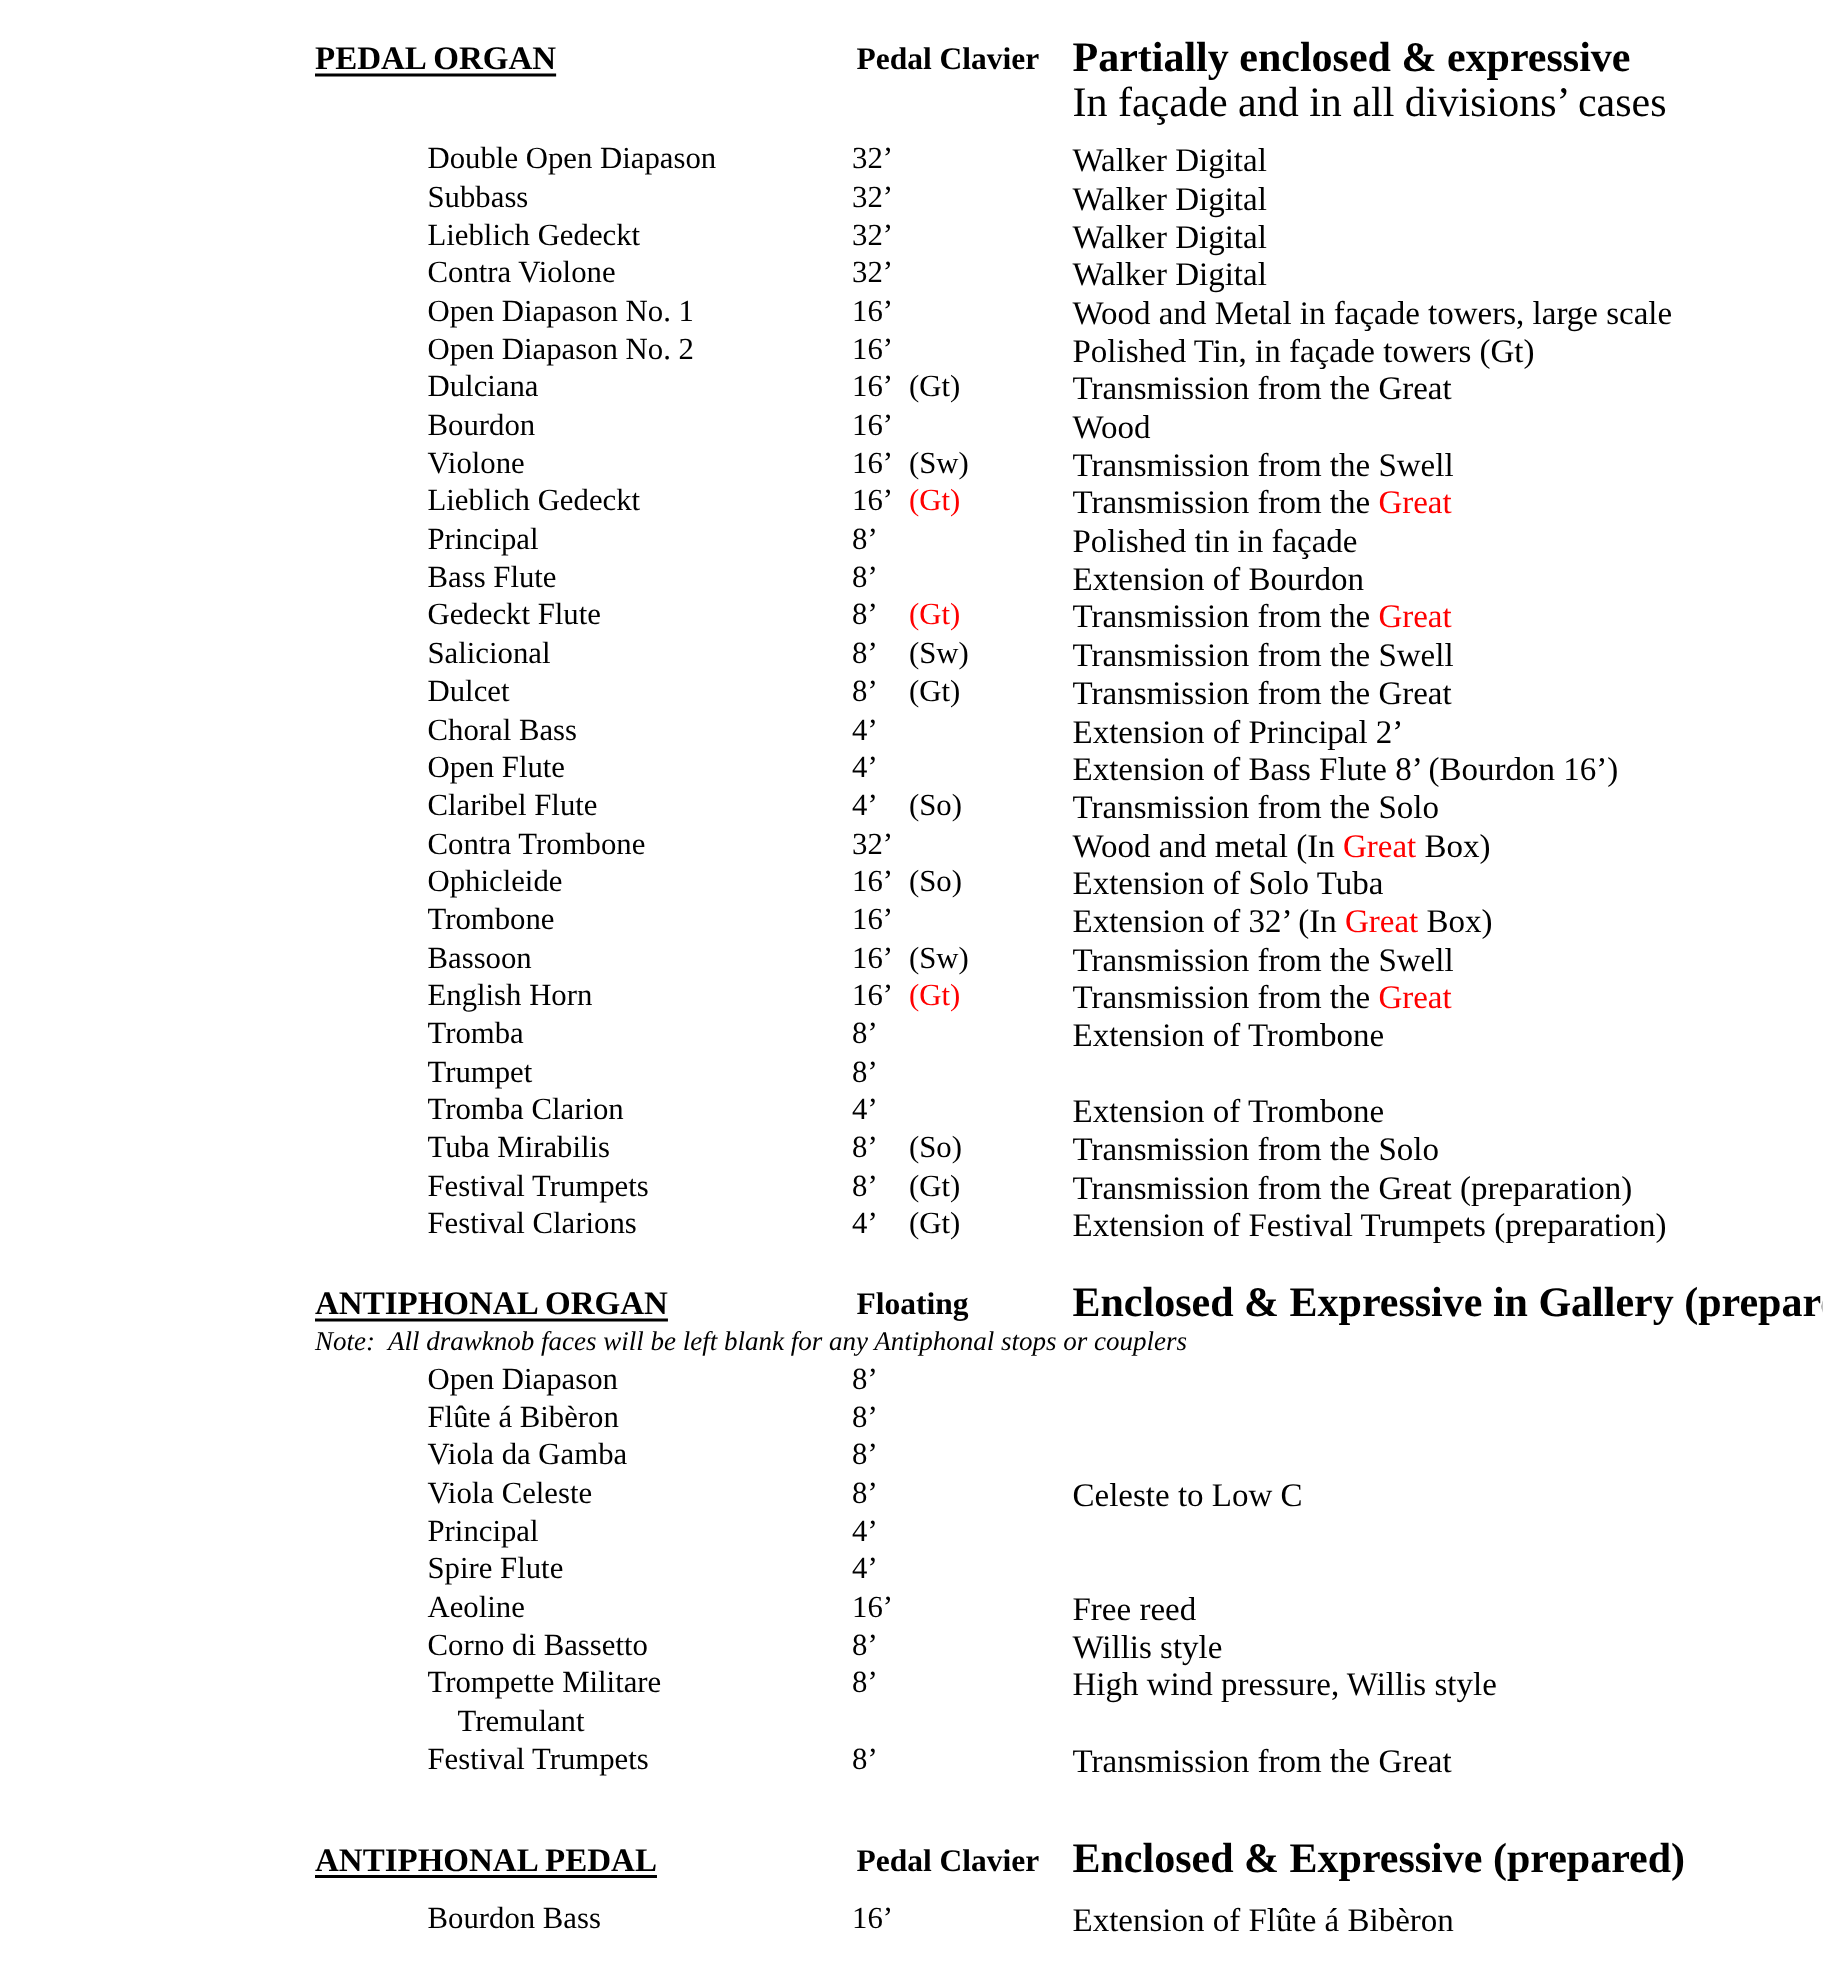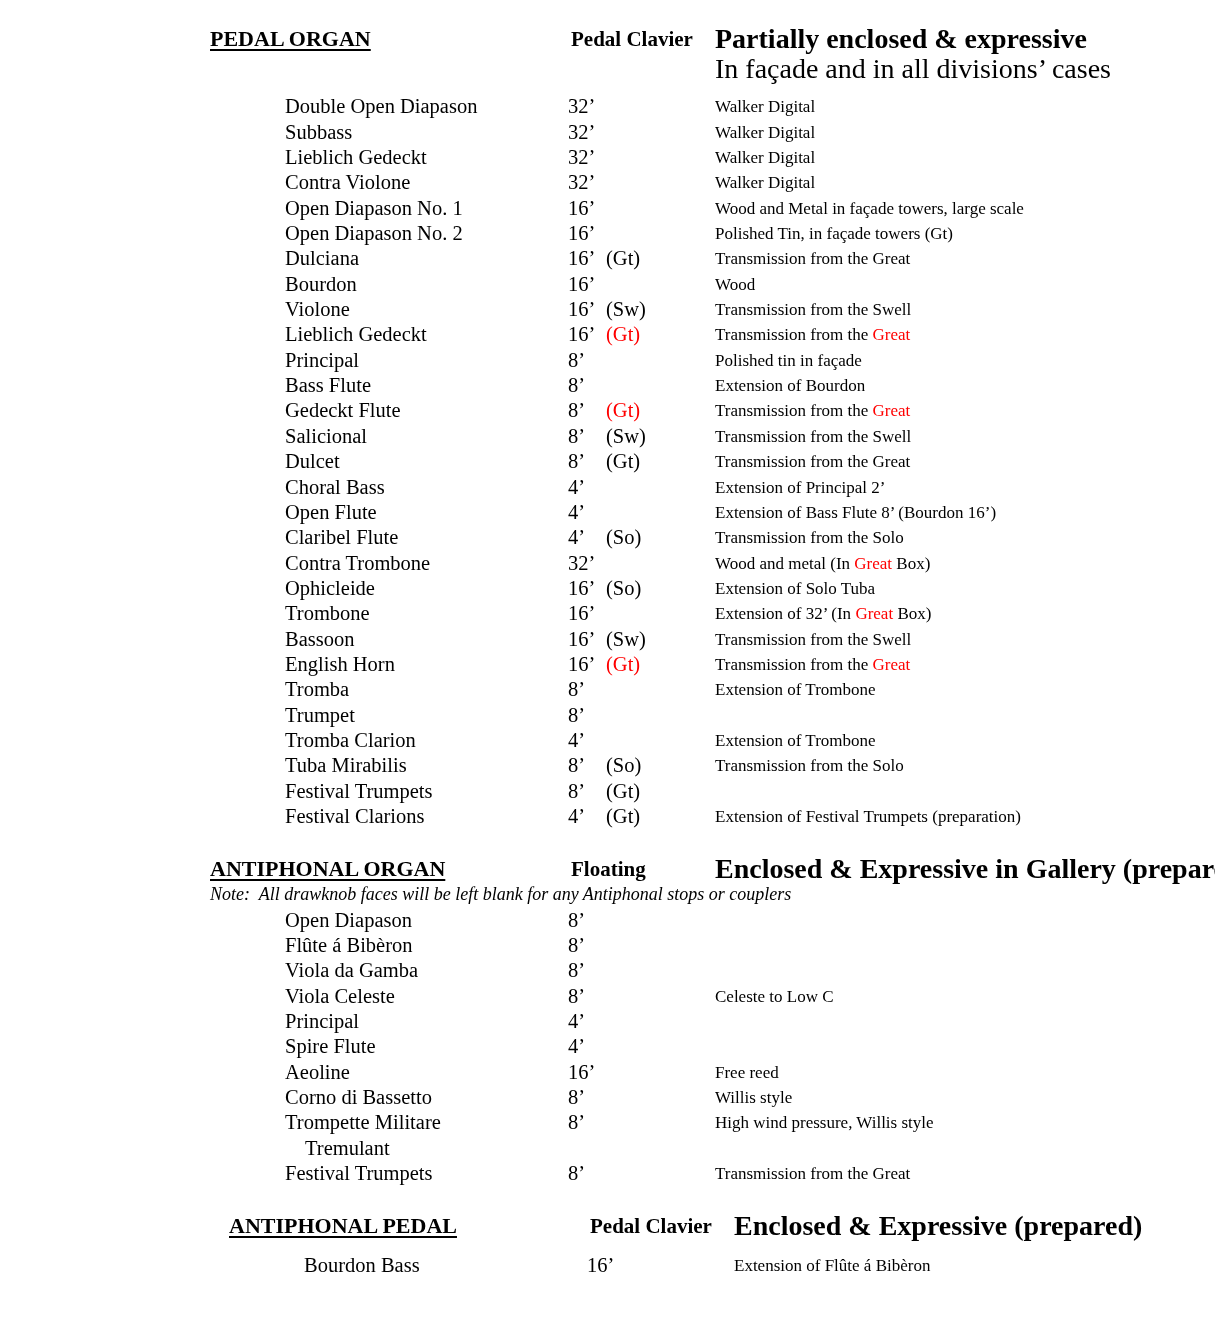--- a/index.html
+++ b/index.html
@@ -25,24 +25,24 @@
     text-decoration-thickness:1.6px;
     text-underline-offset:3px;
   }
   .c-clavier{left:571px;font-size:21px;}
   .c-hdesc{left:715px;font-size:28px;}
   .c-note{left:210px;font-size:18px;font-style:italic;}
   .c-name{left:285px;font-size:20.5px;}
   .c-name.indent{left:305px;}
   .c-pitch{left:568px;font-size:20.5px;}
   .c-paren{left:606px;font-size:20.5px;text-align:right;}
-  .c-desc{left:715px;font-size:17px;}
+  .c-desc{left:715px;font-size:22px;}
   .red{color:#ff0000;}
   .sec-1{margin-top:27px;}
-  .sec-2{margin-top:27px;padding-left:19px;}
+  .sec-2{margin-top:41px;}
   .sec-0 .hdesc-row{margin-top:4px;}
   .sec-0 .stops{margin-top:13px;}
   .sec-2 .stops{margin-top:14px;}
 </style>
 </head>
 <body>
 
 <div class="page">
   <div id="sections">
       <section class="sec sec-0">
@@ -197,20 +197,21 @@
           <div class="row stop-row">
             <span class="c-name">Tuba Mirabilis</span>
             <span class="c-pitch">8’</span>
             <span class="c-paren">(So)</span>
             <span class="c-desc"><span>Transmission from the Solo</span></span>
           </div>
           <div class="row stop-row">
             <span class="c-name">Festival Trumpets</span>
             <span class="c-pitch">8’</span>
             <span class="c-paren">(Gt)</span>
+            <span class="c-desc"><span>Transmission from the Great (preparation)</span></span>
           </div>
           <div class="row stop-row">
             <span class="c-name">Festival Clarions</span>
             <span class="c-pitch">4’</span>
             <span class="c-paren">(Gt)</span>
             <span class="c-desc"><span>Extension of Festival Trumpets (preparation)</span></span>
           </div>
         </div>
       </section>
       <section class="sec sec-1">

